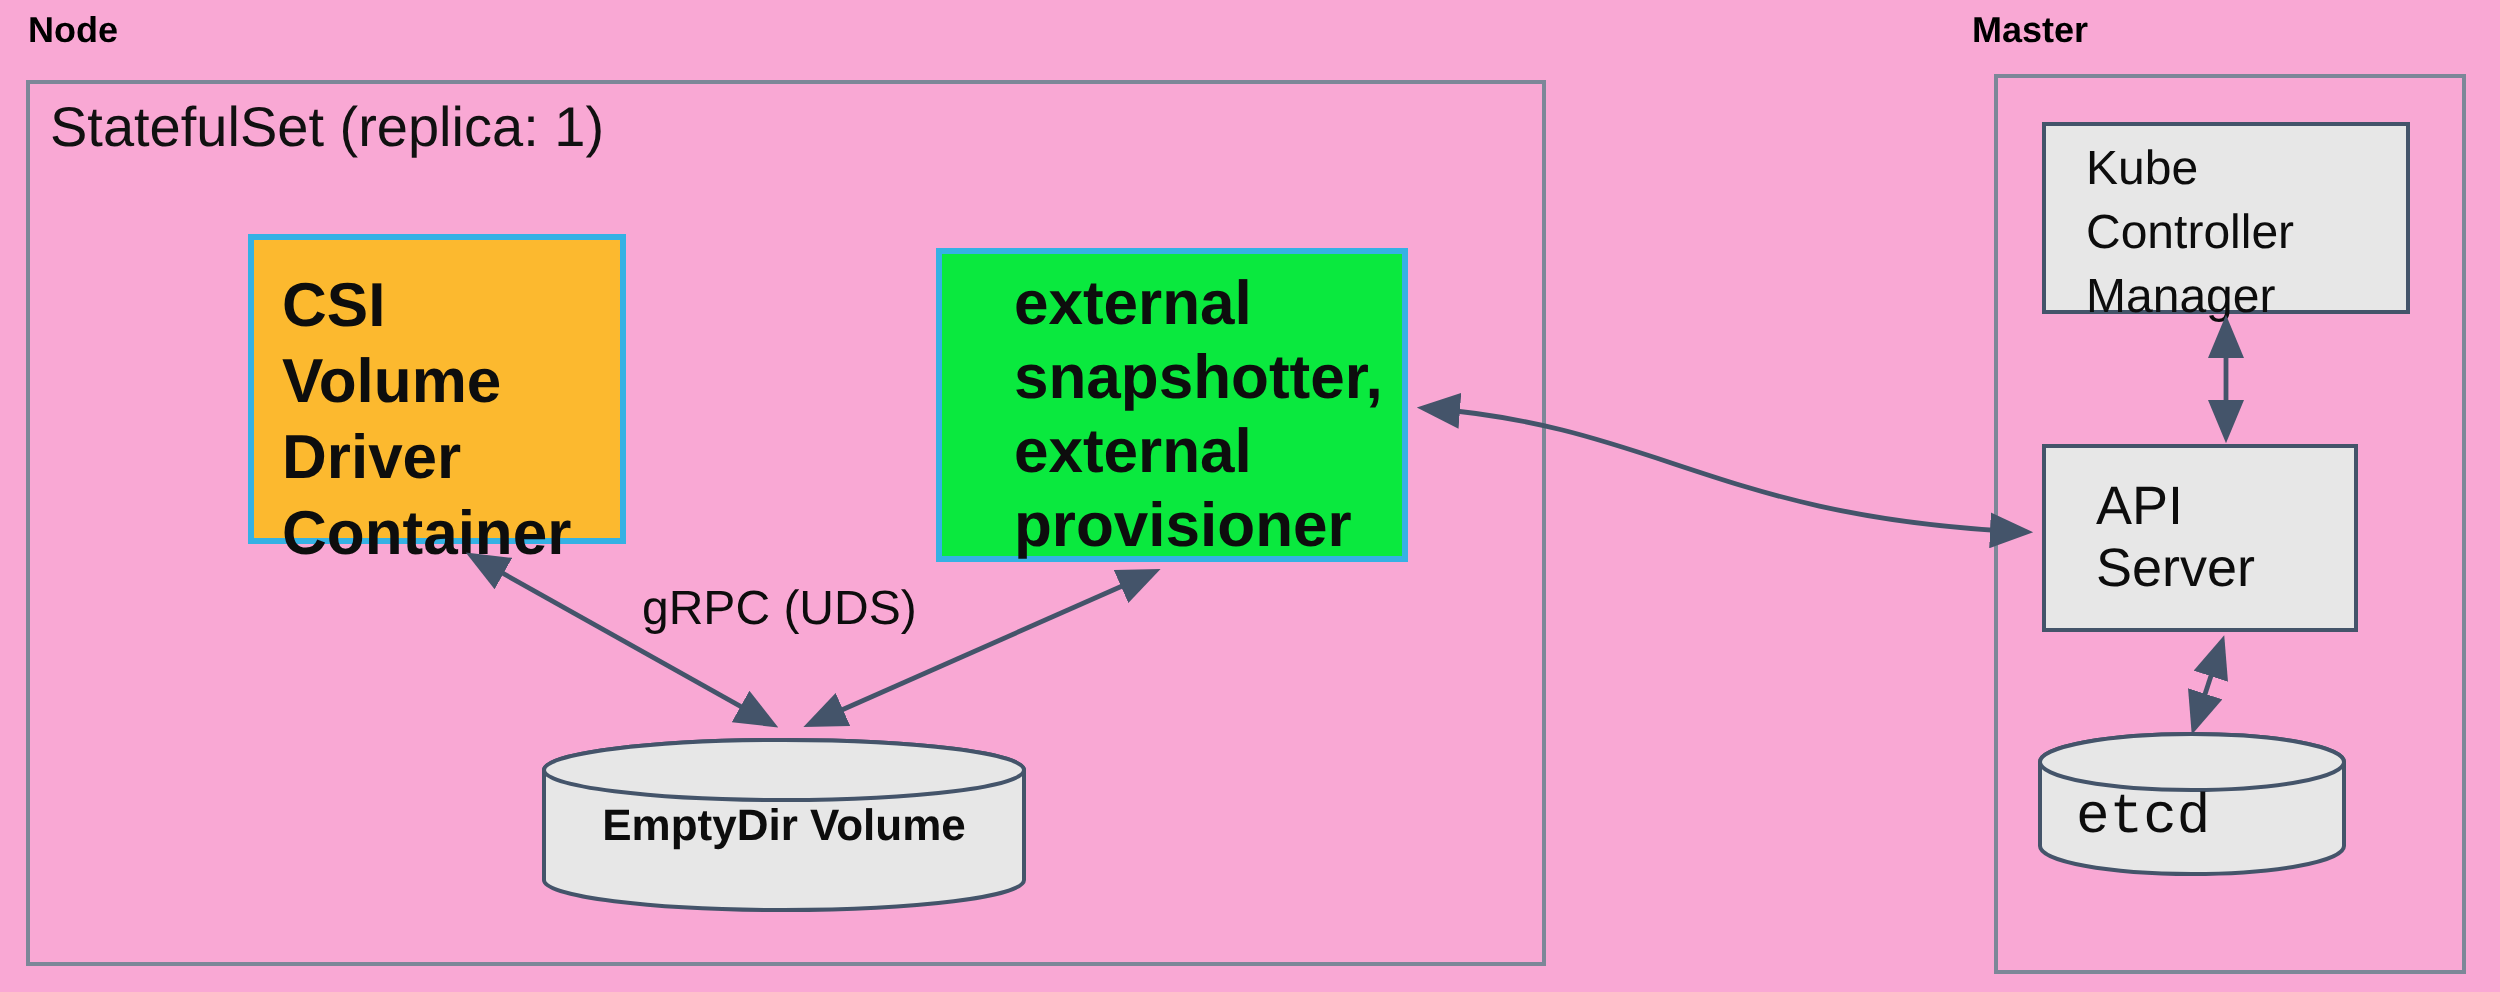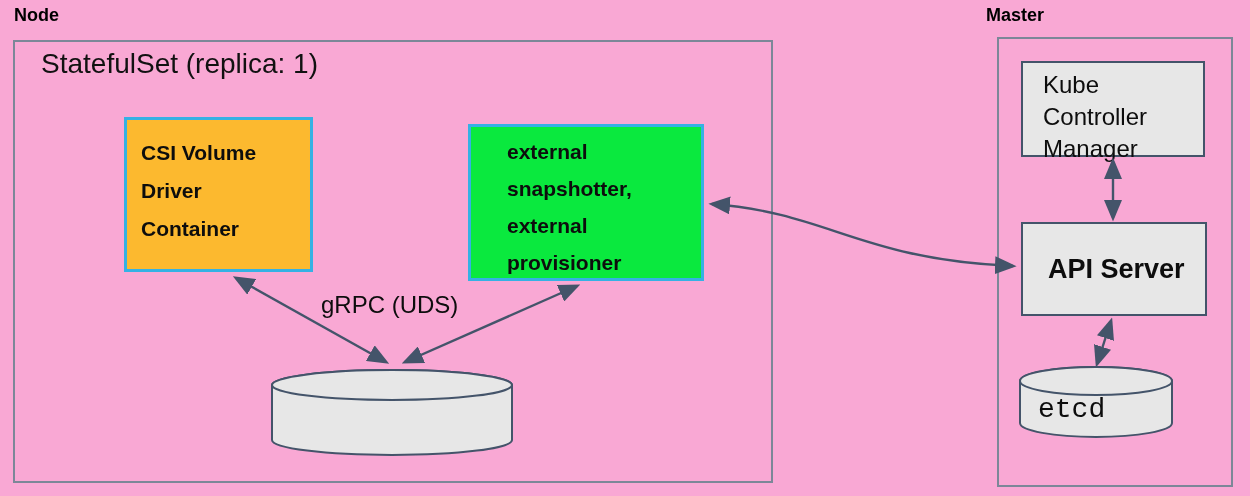--- a/index.html
+++ b/index.html
@@ -36,21 +36,21 @@
   }
   .comp-box {
     box-sizing: border-box;
     z-index: 2;
     white-space: pre-line;
   }
   .cyan-border { border: 3px solid var(--cyan_border, #35b1e4); }
   .orange { background: var(--orange_fill, #fcb92f); }
   .green  { background: var(--green_fill, #0ae93e); }
   .box-text {
-    font-size: 21px;
+    font-size: 31px;
     font-weight: 600;
     line-height: 38px;
     color: #0d0d0d;
   }
   .gray-box {
     background: var(--gray_fill, #e7e7e7);
     border: 2px solid var(--slate, #44546a);
     box-sizing: border-box;
     z-index: 2;
     white-space: pre-line;
@@ -101,43 +101,44 @@
 </style>
 </head>
 <body>
 
 <div id="stage">
 
   <div class="abs region-label" style="left:14px; top:5px;">Node</div>
 
   <div class="abs outer-box" style="left:13px; top:40px; width:760px; height:443px;"></div>
 
-  <div class="abs statefulset-label" style="left:41px; top:48px;">StatefulSet (replica: 1)</div>
+  <div class="abs statefulset-label" style="left:25px; top:48px;">StatefulSet (replica: 1)</div>
 
   <div class="abs comp-box cyan-border orange box-text" style="left:124px; top:117px; width:189px; height:155px; padding:14px 0 0 14px;">CSI Volume
 Driver
 Container</div>
 
   <div class="abs comp-box cyan-border green box-text" style="left:468px; top:124px; width:236px; height:157px; padding:6px 0 0 36px; line-height:37px;">external
 snapshotter,
 external
 provisioner</div>
 
   <div class="abs grpc-label" style="left:321px; top:291px;">gRPC (UDS)</div>
 
+  <div class="abs cyl-label" style="left:272px; top:400px; width:240px; text-align:center;">EmptyDir Volume</div>
 
   <div class="abs region-label" style="left:986px; top:5px;">Master</div>
 
   <div class="abs outer-box" style="left:997px; top:37px; width:236px; height:450px;"></div>
 
   <div class="abs gray-box kcm-text" style="left:1021px; top:61px; width:184px; height:96px;">Kube
 Controller
 Manager</div>
 
-  <div class="abs gray-box api-text" style="left:1021px; top:222px; width:186px; height:94px;font-weight:bold;">API Server</div>
+  <div class="abs gray-box api-text" style="left:1021px; top:222px; width:158px; height:94px;">API Server</div>
 
   <div class="abs etcd-label" style="left:1038px; top:394px;">etcd</div>
 
   <svg id="overlay-svg" viewBox="0 0 1250 496" xmlns="http://www.w3.org/2000/svg">
     <defs>
       <marker id="ah" viewBox="0 0 12 10" refX="10" refY="5" markerWidth="9" markerHeight="7.5" orient="auto-start-reverse">
         <path d="M0,0 L12,5 L0,10 Z" style="fill: var(--slate, #44546a);"></path>
       </marker>
     </defs>
 

